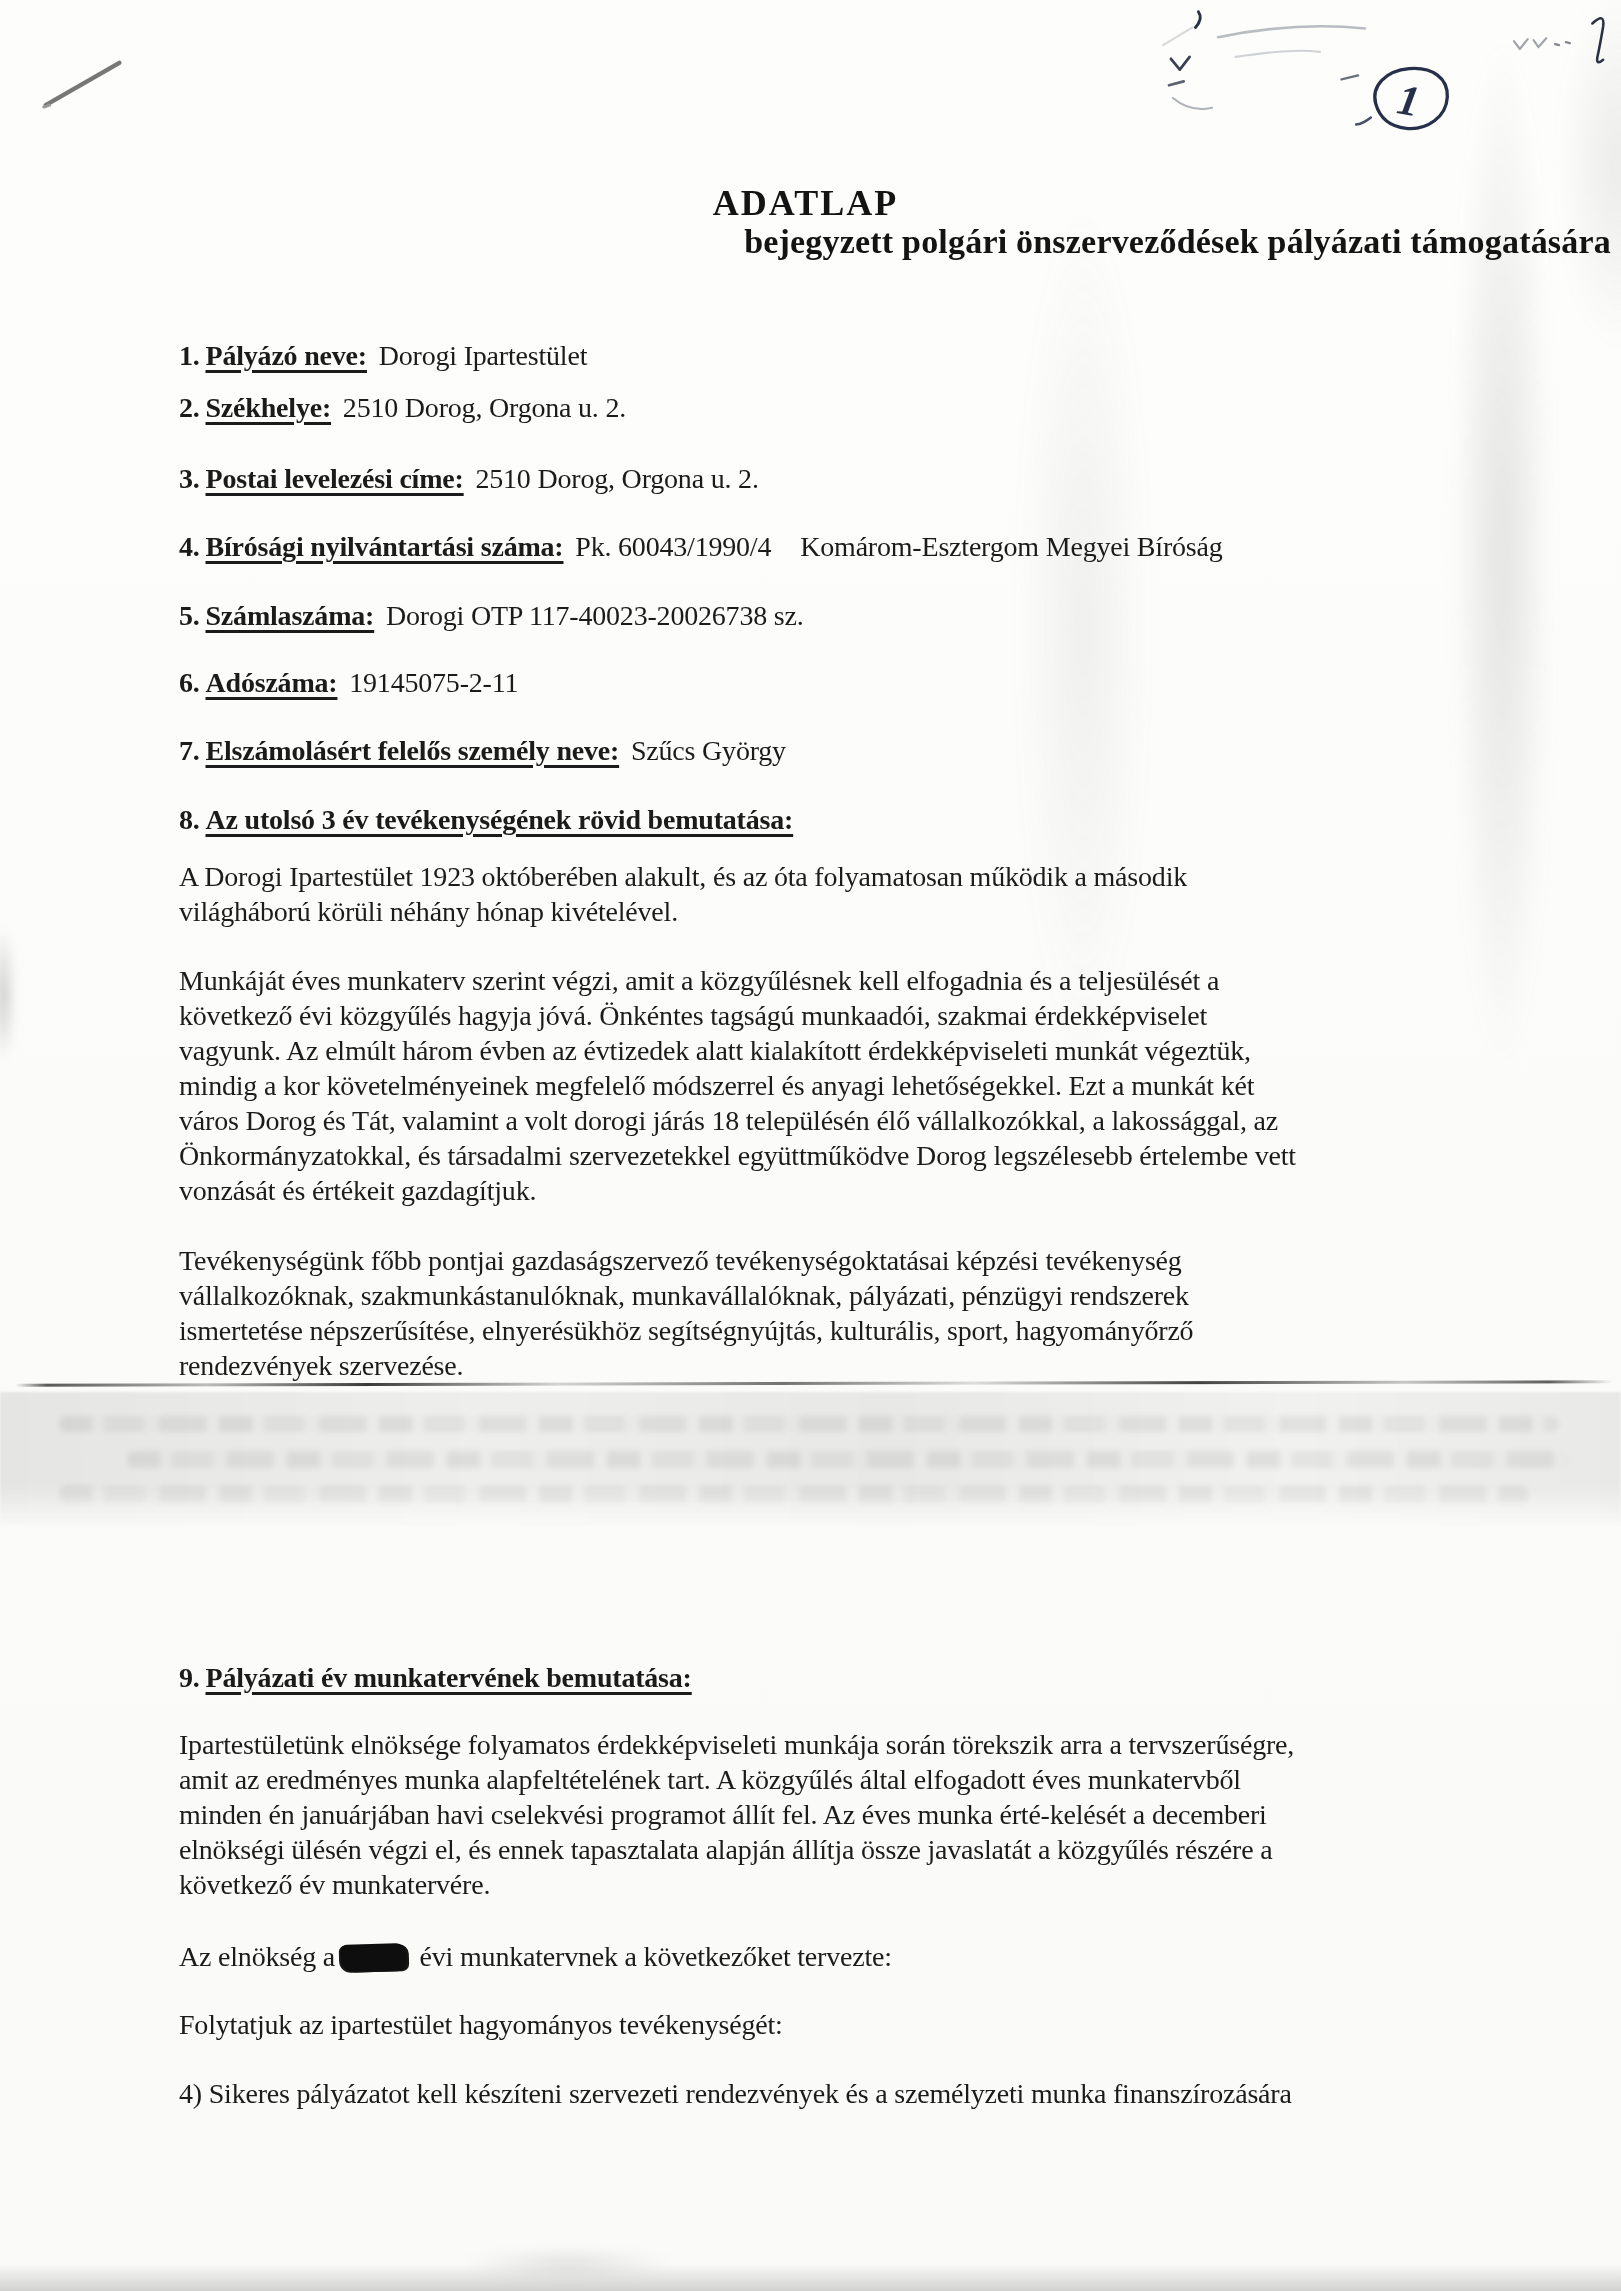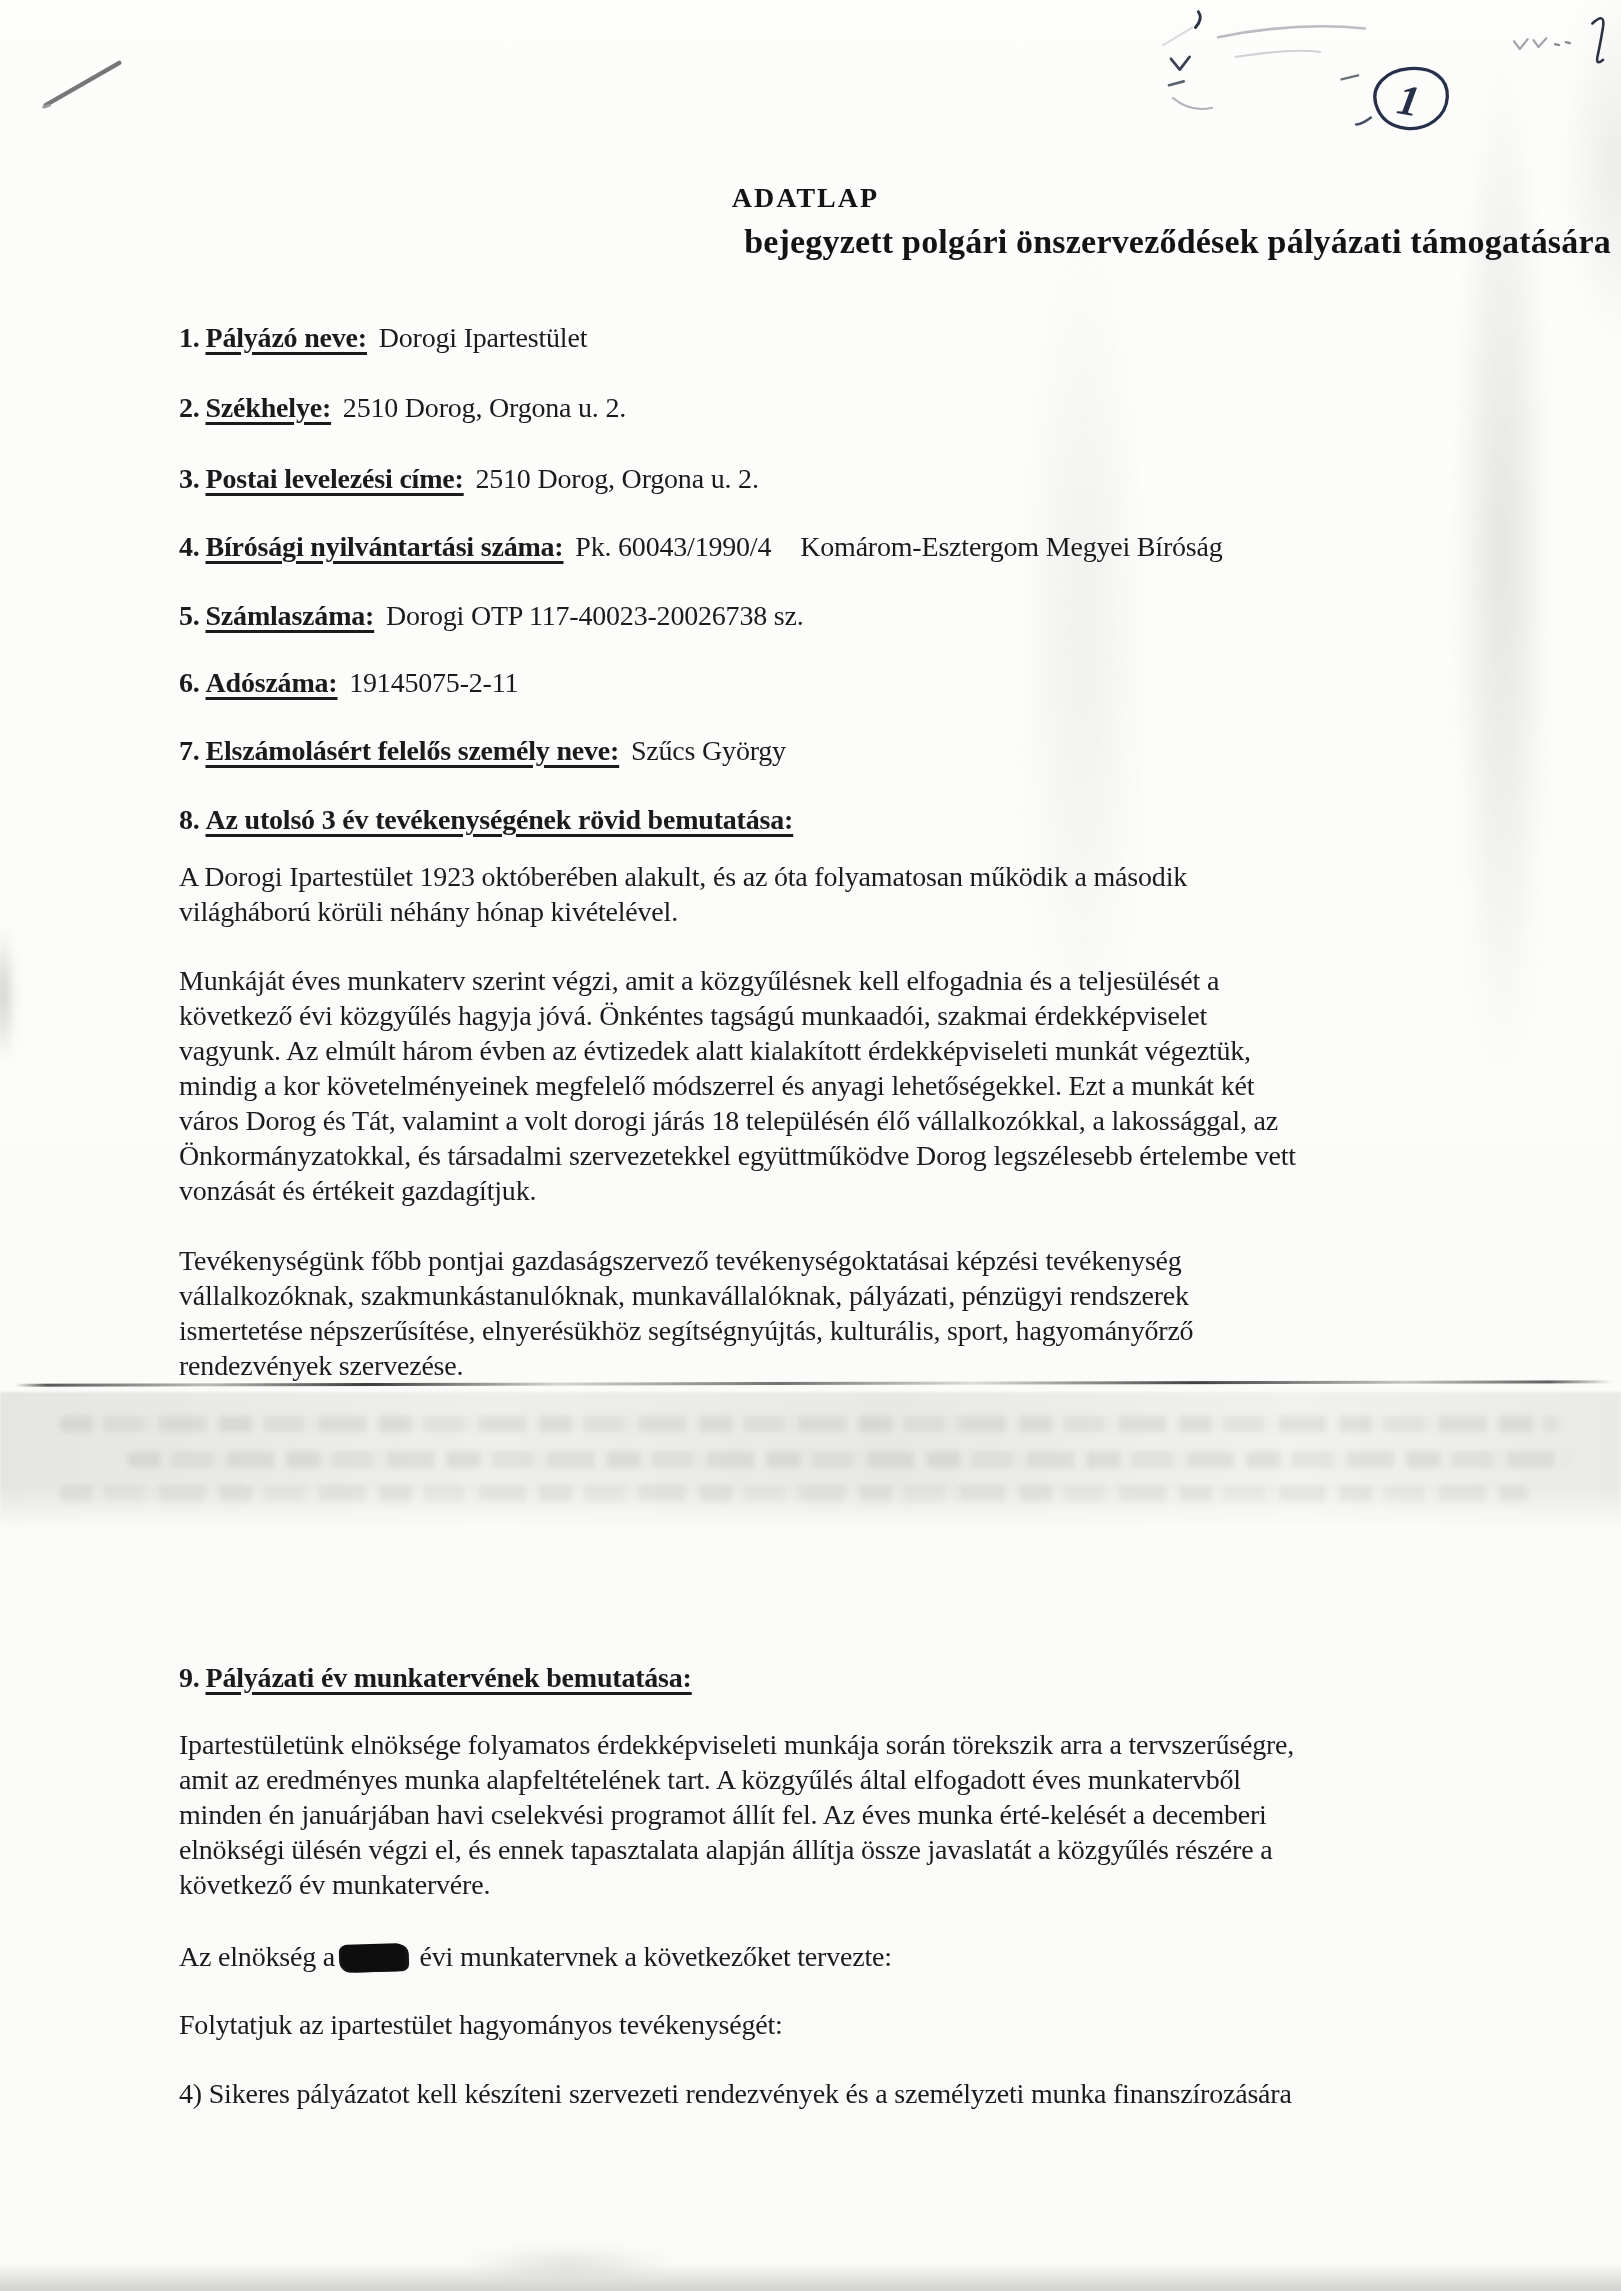--- a/index.html
+++ b/index.html
@@ -9,21 +9,21 @@
     margin:0 auto;
     background:linear-gradient(180deg,#fdfdfc 0%,#fbfbf9 55%,#fafaf8 100%);
     overflow:hidden;
     font-family:"Liberation Serif","DejaVu Serif",serif;
     color:#1b1b1b;
   }
   .abs{position:absolute;}
   
   .title{
     left:0;top:182px;width:1611px;text-align:center;
-    font-size:28px;font-weight:bold;letter-spacing:2px;color:#141414;
+    font-size:36px;font-weight:bold;letter-spacing:2px;color:#141414;
   }
   .subtitle{
     left:0;top:223px;width:1611px;text-align:right;
     font-size:34px;font-weight:bold;letter-spacing:0.2px;color:#141414;
   }
   .row{left:179px;width:1392px;font-size:28px;line-height:35px;letter-spacing:-0.2px;white-space:nowrap;}
   .row .num{font-weight:bold;margin-right:5.9px;}
   .row .label{
     font-weight:bold;
     text-decoration:underline;
@@ -126,21 +126,21 @@
     <path d="M268,120 q-9,7 -15,7" stroke="#26304a" stroke-width="2.6" stroke-linecap="round" fill="none" opacity=".85"></path>
     <text x="296" y="117" font-size="44" font-style="italic" font-weight="bold" fill="#26304a" transform="rotate(10 305 100)">1</text>
     <path d="M414,42 l6,8 l8,-10 M434,41 l5,7 l8,-9" stroke="#8f949b" stroke-width="2.2" stroke-linecap="round" stroke-linejoin="round" fill="none" opacity=".85"></path>
     <path d="M456,45 l4,1 M467,43 l4,1" stroke="#85898f" stroke-width="2.4" stroke-linecap="round" fill="none"></path>
     <path d="M494,24 q13,-12 11,3 q-3,18 -6,32 q-1,8 6,2" stroke="#2a3142" stroke-width="2.6" stroke-linecap="round" fill="none"></path>
   </svg>
 
   <div class="abs title">ADATLAP</div>
   <div class="abs subtitle">bejegyzett polgári önszerveződések pályázati támogatására</div>
 
-  <div class="abs row" style="top:320px">
+  <div class="abs row" style="top:338px">
     <span class="num">1.</span><span class="label">Pályázó neve:</span><span class="value">Dorogi Ipartestület</span>
   </div>
   <div class="abs row" style="top:390px">
     <span class="num">2.</span><span class="label">Székhelye:</span><span class="value">2510 Dorog, Orgona u. 2.</span>
   </div>
   <div class="abs row" style="top:461px">
     <span class="num">3.</span><span class="label">Postai levelezési címe:</span><span class="value">2510 Dorog, Orgona u. 2.</span>
   </div>
   <div class="abs row" style="top:529px">
     <span class="num">4.</span><span class="label">Bírósági nyilvántartási száma:</span><span class="value">Pk. 60043/1990/4</span><span class="value2">Komárom-Esztergom Megyei Bíróság</span>

